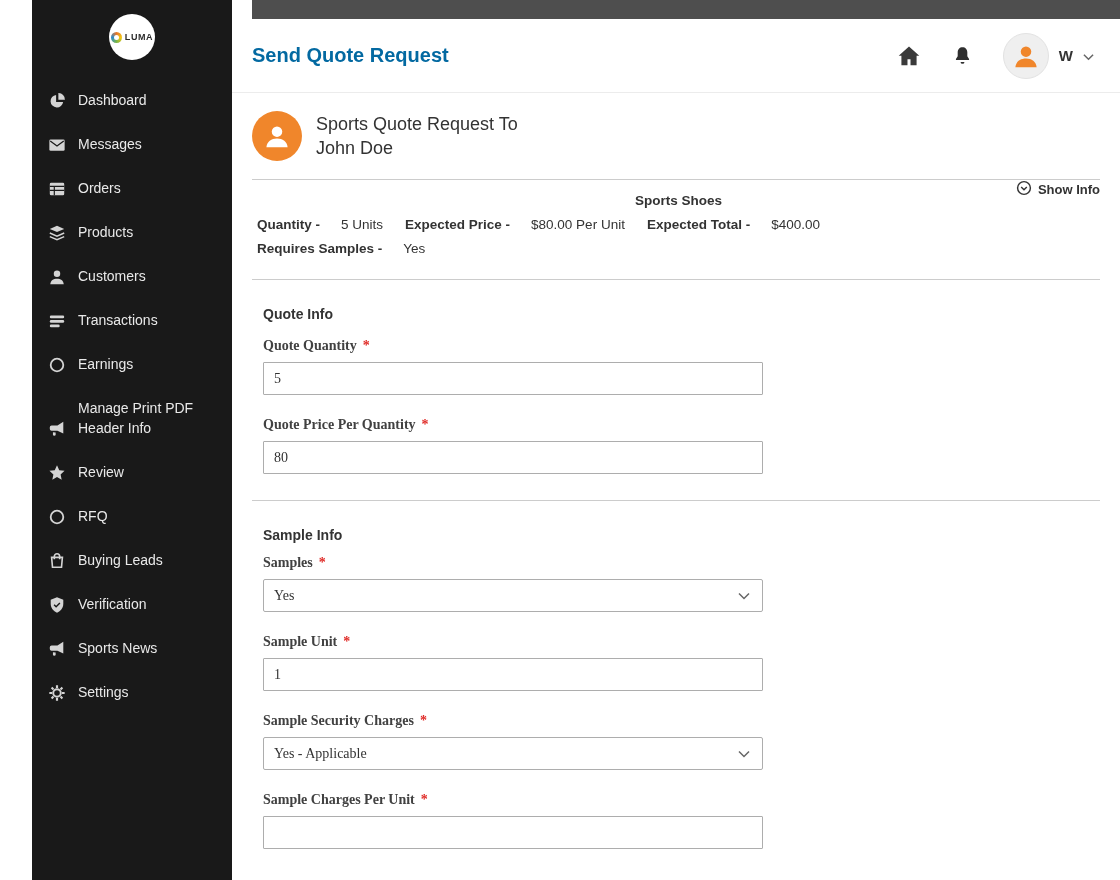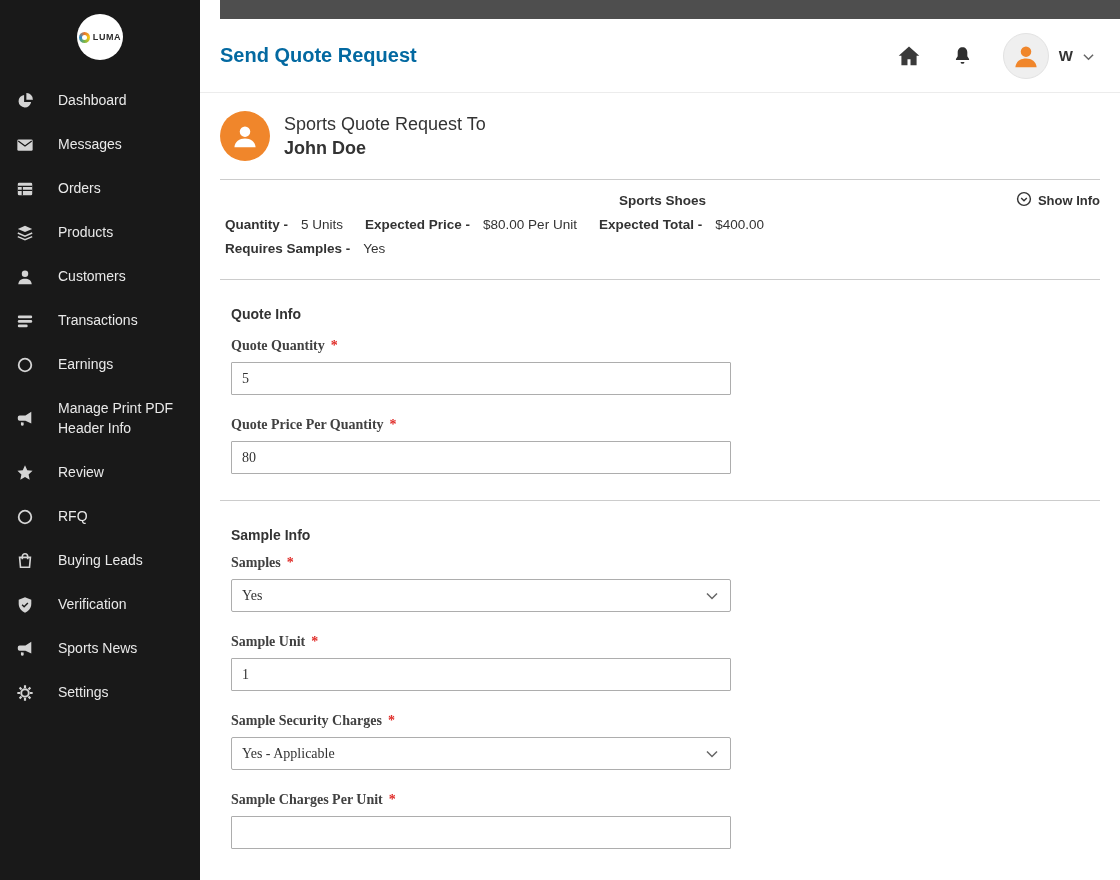--- a/index.html
+++ b/index.html
@@ -1,30 +1,30 @@
 <!DOCTYPE html>
 <html><head>
 <meta charset="utf-8">
 <style>
   * { margin:0; padding:0; box-sizing:border-box; }
   html,body { width:1120px; height:880px; overflow:hidden; background:#fff;
               font-family:"Liberation Sans", sans-serif; }
-  .app { display:flex; width:1120px; height:880px; }
+  .app { display:flex; width:1120px; height:880px;padding-left:32px; }
 
   
   .sidebar { width:200px; flex:none; background:#191919; }
   .logo-wrap { display:flex; justify-content:center; padding:14px 0 18px; }
   .logo-circle { width:46px; height:46px; border-radius:50%; background:#fff;
                  display:flex; align-items:center; justify-content:center; gap:3px; }
   .logo-dot { width:11px; height:11px; border-radius:50%; position:relative; flex:none;
               background:conic-gradient(#e8762c,#f3c613,#7ab648,#2f8bc9,#e8762c); }
   .logo-dot::after { content:''; position:absolute; inset:3px; background:#fff; border-radius:50%; }
   .logo-text { font-size:9px; font-weight:700; letter-spacing:.6px; color:#2b2b2b; }
   .nav { padding-left:14px; }
-  .nav-item { display:flex; align-items:center; gap:22px; padding:12px 10px 12px 0;
+  .nav-item { display:flex; align-items:flex-end; gap:10px; padding:12px 10px 12px 0;
               color:#e9e9e9; font-size:14px; line-height:20px; cursor:pointer; }
   .nav-icon { width:22px; flex:none; display:flex; justify-content:center; padding-top:1px; }
 
   
   .main { flex:1; min-width:0; display:flex; flex-direction:column; }
   .topstrip { height:19px; background:#4e4e4e; margin-left:20px; }
   .topbar { height:74px; display:flex; align-items:center; padding:0 26px 0 20px;
             border-bottom:1px solid #ececec; }
   .page-title { font-size:20px; font-weight:700; color:#0369a1; }
   .topbar-right { margin-left:auto; display:flex; align-items:center; gap:30px; }
@@ -34,29 +34,29 @@
                 border:1px solid #e2e2e2; display:flex; align-items:center; justify-content:center; }
   .user-initial { font-size:15px; font-weight:700; color:#333; }
 
   
   .content { padding:0 20px; flex:1; overflow:hidden; }
   .recipient { display:flex; align-items:center; gap:14px; padding:18px 0;
                border-bottom:1px solid #ccc; }
   .avatar-big { width:50px; height:50px; border-radius:50%; background:#f0862b; flex:none;
                 display:flex; align-items:center; justify-content:center; }
   .recipient-intro { font-size:18px; color:#333; margin-bottom:3px; }
-  .recipient-name { font-size:18px; font-weight:700; color:#333; }
+  .recipient-name { font-size:18px; font-weight:400; color:#333; }
 
   .product-block { position:relative; padding:13px 0 14px 5px; border-bottom:1px solid #ccc;
                    font-size:13.5px; color:#333; }
   .product-name { font-weight:700; margin-bottom:9px;text-align:center; }
   .meta-row { display:flex; gap:22px; margin-bottom:9px; }
-  .meta-pair { display:flex; gap:13px;text-align:right; }
+  .meta-pair { display:flex; gap:21px;text-align:right; }
   .meta-pair b { font-weight:700; }
-  .show-info { position:absolute; right:0; top:11px; display:flex; align-items:center; gap:6px;
+  .show-info { position:absolute; right:0; top:0; display:flex; align-items:center; gap:6px;
                font-size:13px; font-weight:700; color:#333; cursor:pointer; }
 
   .section { padding:26px 0 0 11px; }
   .section.quote { padding-bottom:26px; border-bottom:1px solid #ccc; }
   .section h2 { font-size:14px; font-weight:700; color:#333; margin-bottom:16px; }
   .section.sample h2 { margin-bottom:12px; }
   .field { margin-bottom:22px;font-family:Liberation Serif, serif; }
   .flabel { display:flex; gap:6px; font-size:14px; font-weight:600; color:#414141; margin-bottom:8px; }
   .req { color:#e02b27; font-weight:600; }
   .txt { width:500px; height:33px; border:1px solid #adadad; border-radius:1px;

